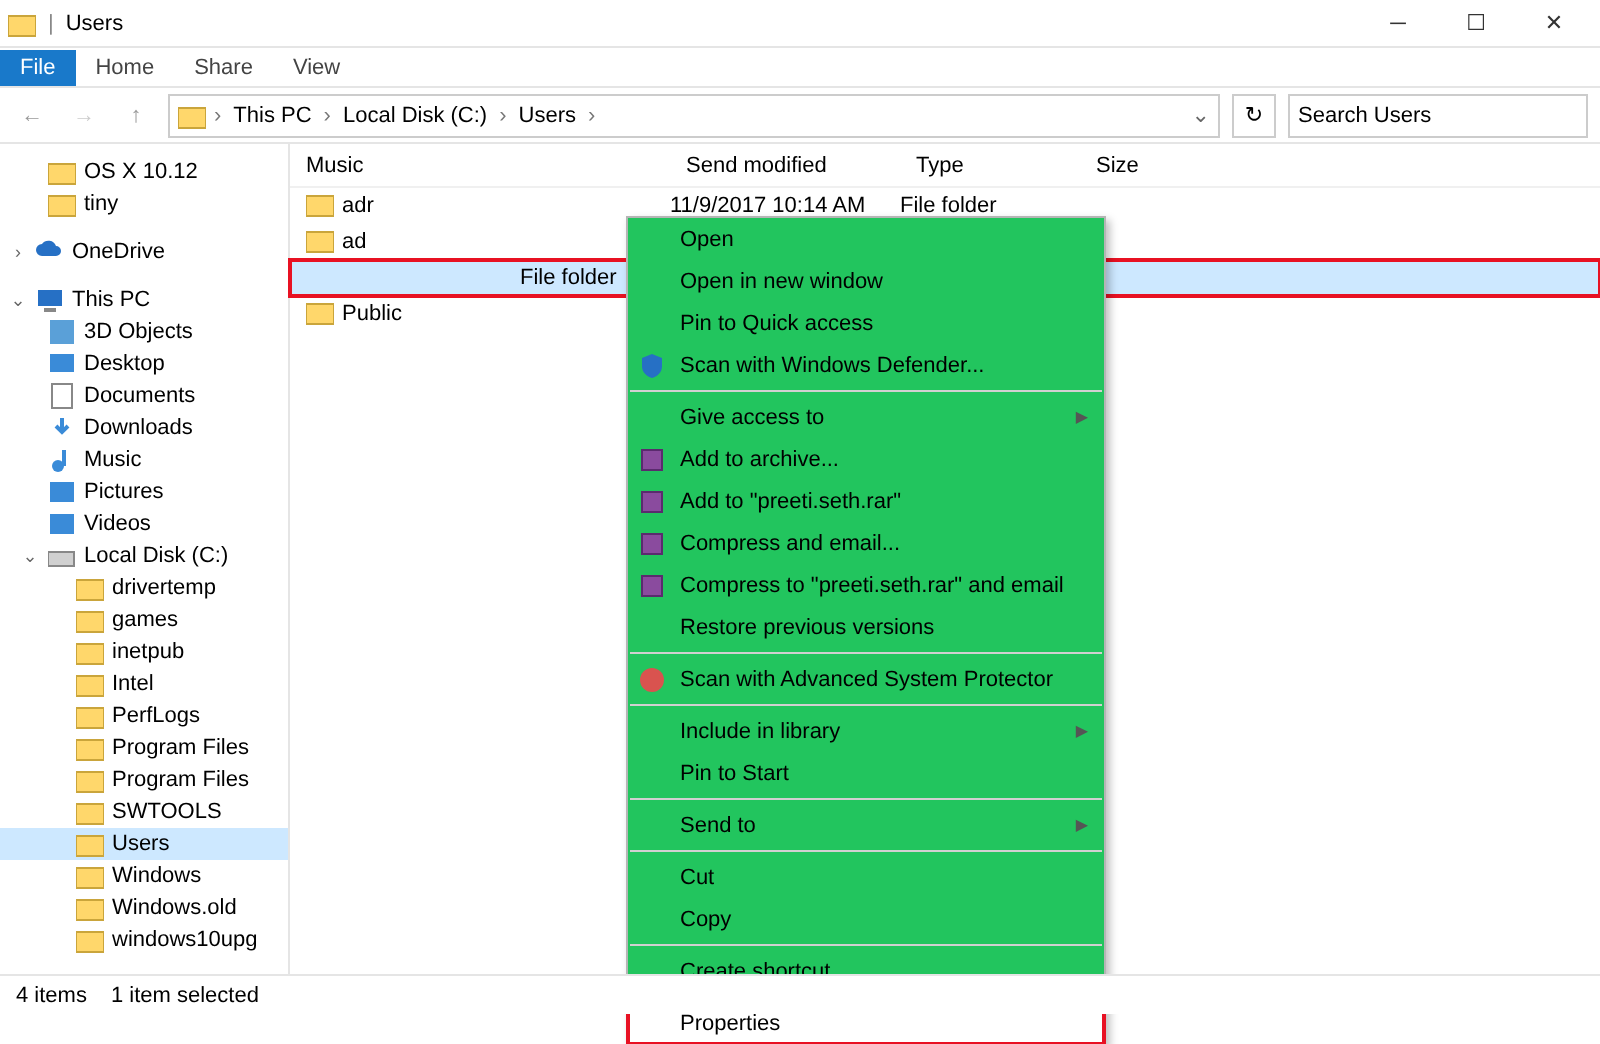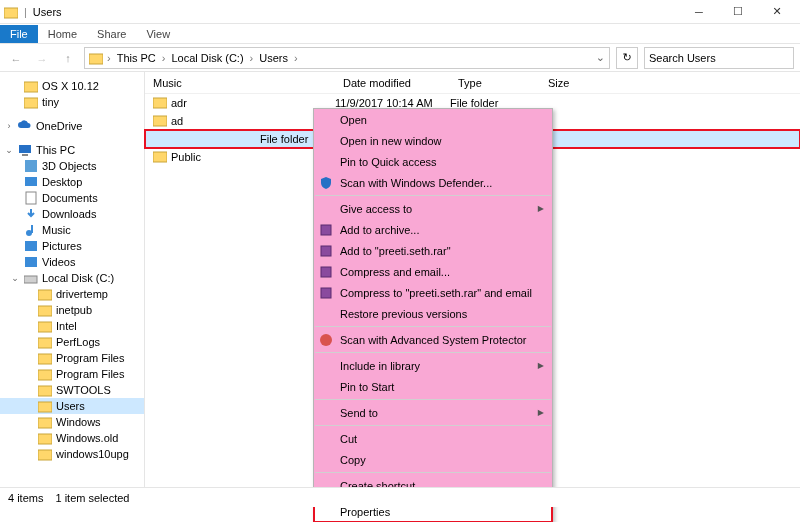--- a/index.html
+++ b/index.html
@@ -32,21 +32,21 @@
 .colhead>div{padding-left:8px}
 .c-name{width:190px}
 .c-date{width:115px}
 .c-type{width:90px}
 .c-size{width:60px}
 .row{display:flex;height:18px;align-items:center}
 .row.sel{background:#cde8ff}
 .row.hl{outline:2px solid #e81123;outline-offset:-1px}
 .row .c-name{display:flex;align-items:center;gap:4px;padding-left:8px}
 .fldico{width:14px;height:12px}
-.ctxmenu{position:absolute;left:168px;top:0;width:240px;background:#f9a8d4;border:1px solid #b5b5b5;box-shadow:2px 2px 4px rgba(0,0,0,.25)}
+.ctxmenu{position:absolute;left:168px;top:0;width:240px;background:#22c55e;border:1px solid #b5b5b5;box-shadow:2px 2px 4px rgba(0,0,0,.25)}
 .mi{display:flex;align-items:center;height:21px;padding:0 6px 0 26px;position:relative}
 .mi.arrow::after{content:"▶";position:absolute;right:8px;font-size:8px;color:#555}
 .mi .mico{position:absolute;left:4px;width:16px;height:16px;display:flex;align-items:center;justify-content:center}
 .msep{height:1px;background:#d0d0d0;margin:2px 1px}
 .mi.hl{outline:2px solid #e81123;outline-offset:-1px;background:#fff}
 .status{position:absolute;bottom:15px;left:0;right:0;height:20px;border-top:1px solid #e5e5e5;display:flex;align-items:center;padding:0 8px;gap:12px;color:#555;background:#fff}
 svg{display:block}
 </style>
 </head>
 <body>
@@ -192,20 +192,27 @@
           <svg class="ticon">
             <rect width="14" height="10" y="3" fill="#ffd76b" stroke="#caa53b"></rect>
           </svg>
           <span>drivertemp</span>
         </div>
         <div class="tnode l2">
           <span class="tw"></span>
           <svg class="ticon">
             <rect width="14" height="10" y="3" fill="#ffd76b" stroke="#caa53b"></rect>
           </svg>
+          <span>games</span>
+        </div>
+        <div class="tnode l2">
+          <span class="tw"></span>
+          <svg class="ticon">
+            <rect width="14" height="10" y="3" fill="#ffd76b" stroke="#caa53b"></rect>
+          </svg>
           <span>inetpub</span>
         </div>
         <div class="tnode l2">
           <span class="tw"></span>
           <svg class="ticon">
             <rect width="14" height="10" y="3" fill="#ffd76b" stroke="#caa53b"></rect>
           </svg>
           <span>Intel</span>
         </div>
         <div class="tnode l2">
@@ -263,21 +270,21 @@
             <rect width="14" height="10" y="3" fill="#ffd76b" stroke="#caa53b"></rect>
           </svg>
           <span>windows10upg</span>
         </div>
       </div>
   </div>
 
   <div class="list">
     <div class="colhead">
       <div class="c-name">Music</div>
-      <div class="c-date">Date modified</div>
+      <div class="c-date">Send modified</div>
       <div class="c-type">Type</div>
       <div class="c-size">Size</div>
     </div>
     <div id="rows">
         <div class="row">
           <div class="c-name">
             <svg class="fldico">
               <rect width="14" height="10" y="1" fill="#ffd76b" stroke="#caa53b"></rect>
             </svg>
             <span>adr</span>

